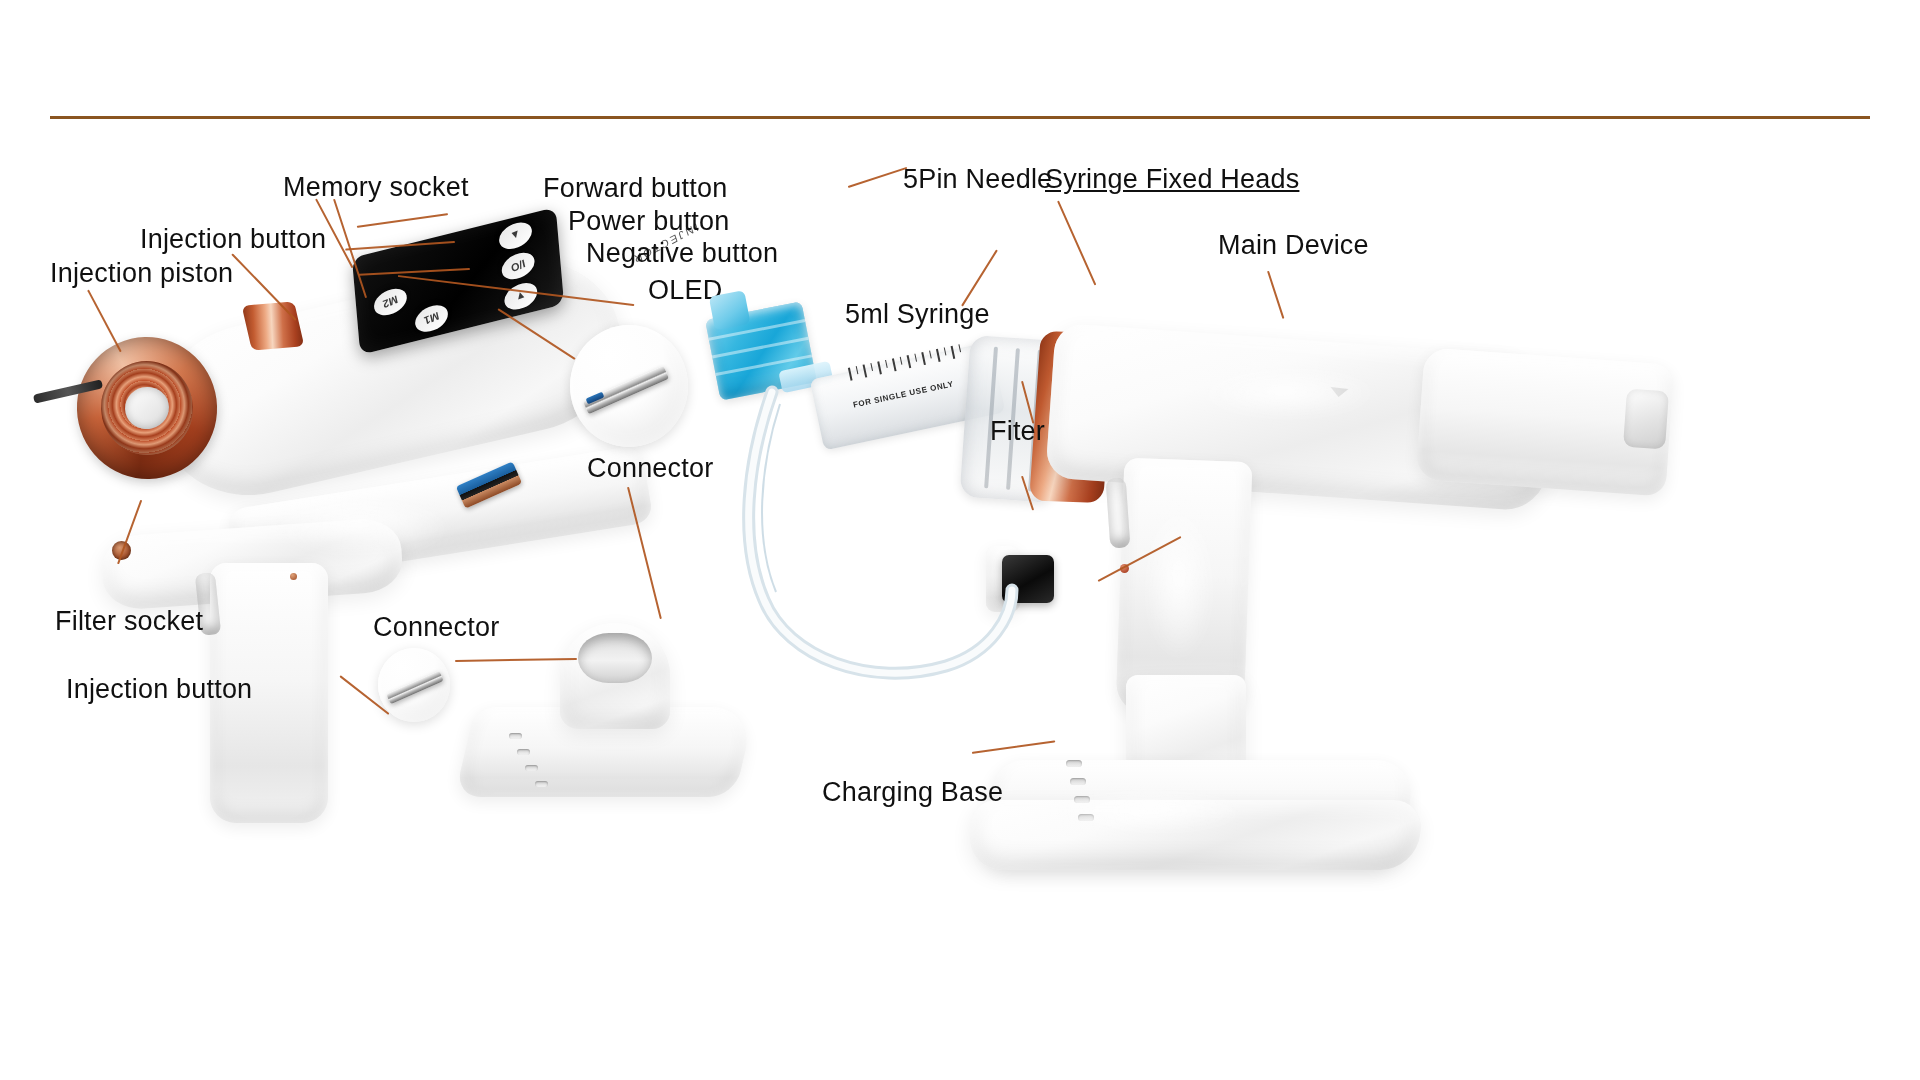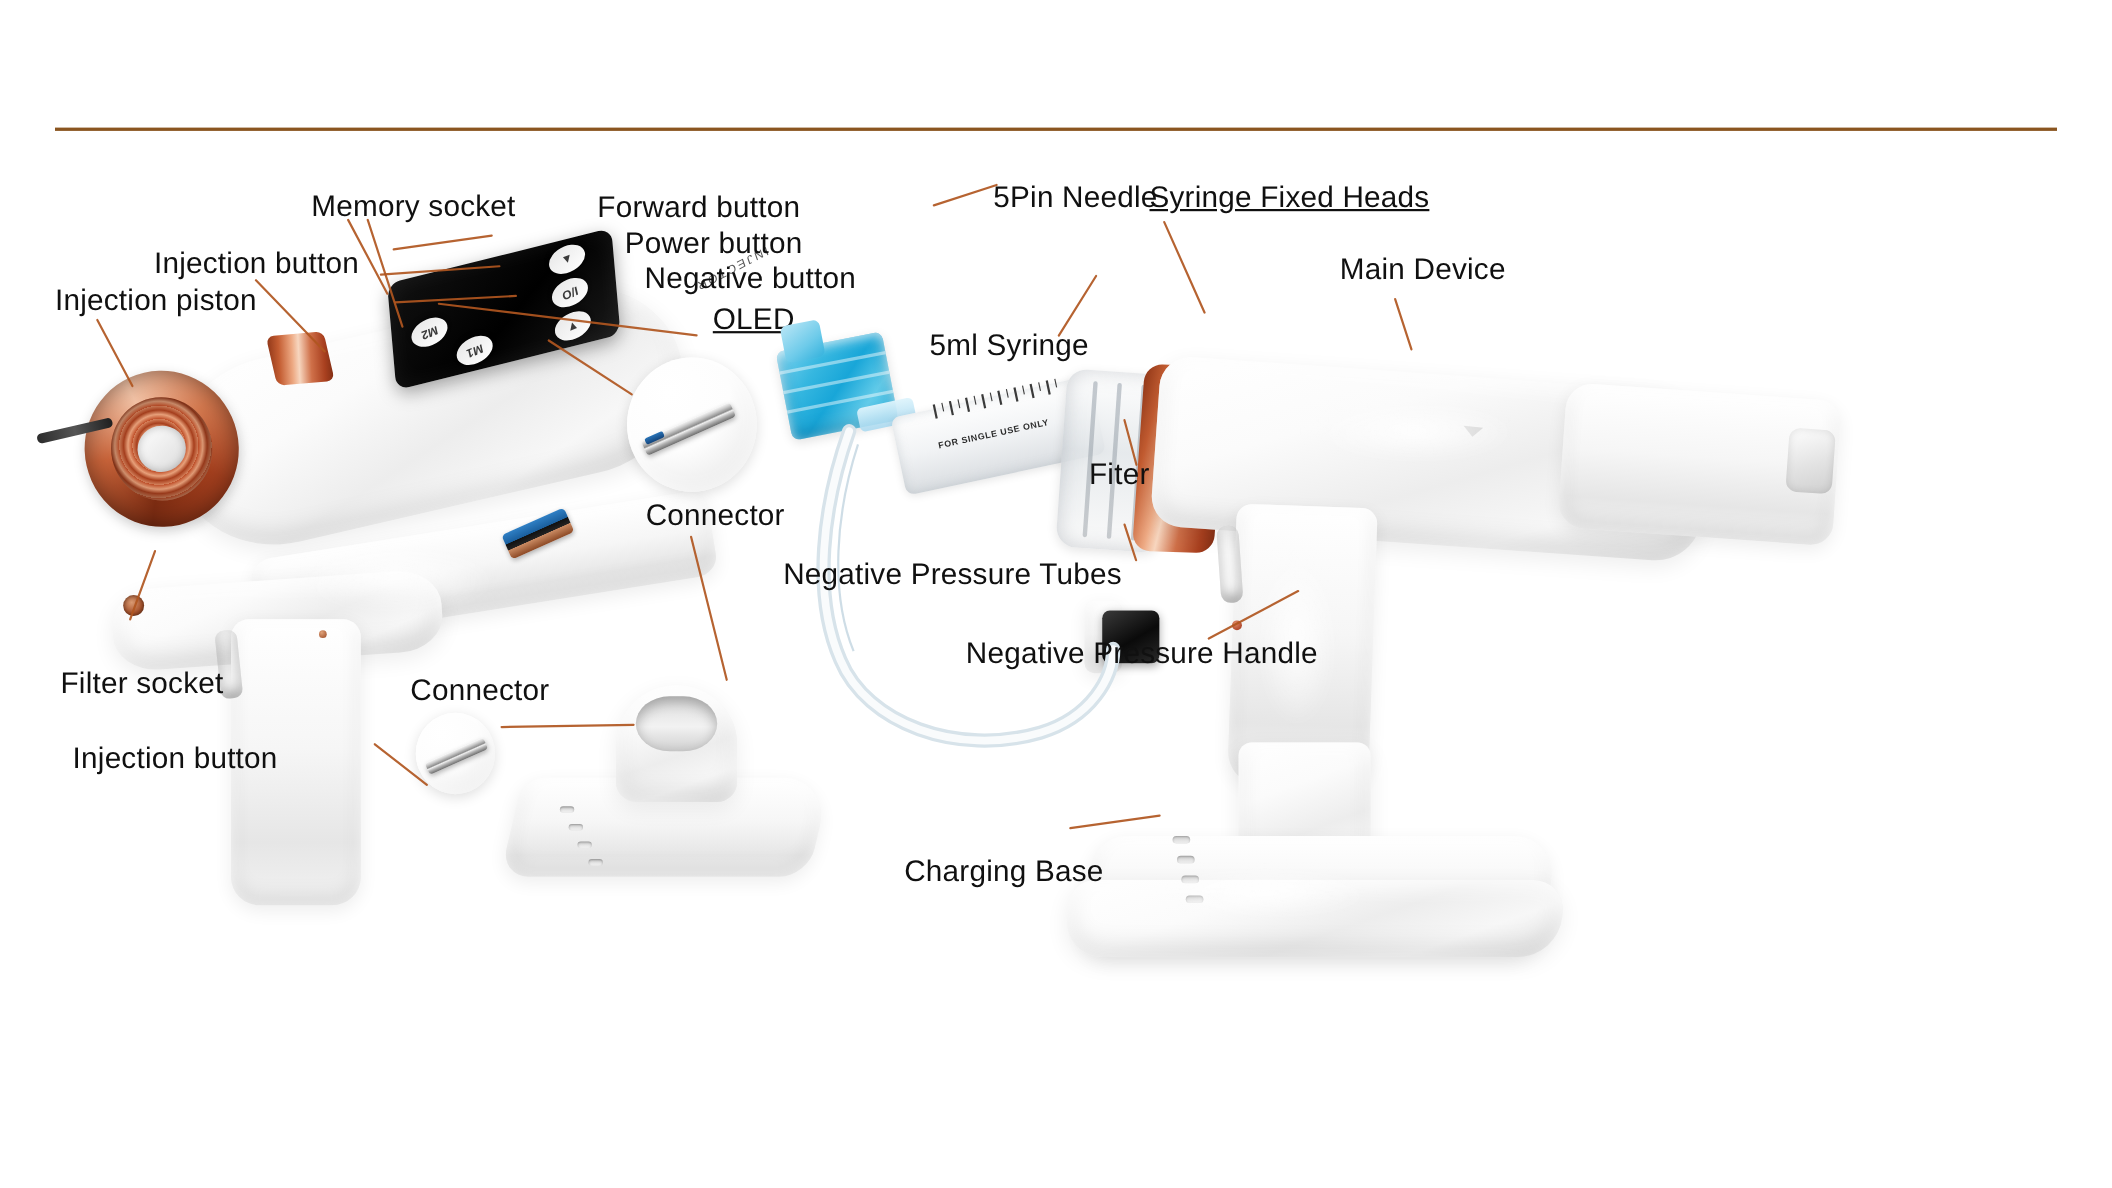--- a/index.html
+++ b/index.html
@@ -268,21 +268,21 @@
   <div class="ldr" style="left:118px;top:563px;width:68px;transform:rotate(-70deg);"></div>
   <div class="ldr" style="left:455px;top:660px;width:122px;transform:rotate(-1deg);"></div>
   <div class="ldr" style="left:340px;top:675px;width:62px;transform:rotate(38deg);"></div>
 
   <div class="lbl" style="left:50px;top:260px;">Injection piston</div>
   <div class="lbl" style="left:140px;top:226px;">Injection button</div>
   <div class="lbl" style="left:283px;top:174px;">Memory socket</div>
   <div class="lbl" style="left:543px;top:175px;">Forward button</div>
   <div class="lbl" style="left:568px;top:208px;">Power button</div>
   <div class="lbl" style="left:586px;top:240px;">Negative button</div>
-  <div class="lbl" style="left:648px;top:277px;text-decoration:underline;">OLED</div>
+  <div class="lbl" style="left:648px;top:277px;">OLED</div>
   <div class="lbl" style="left:587px;top:455px;">Connector</div>
   <div class="lbl" style="left:55px;top:608px;">Filter socket</div>
   <div class="lbl" style="left:66px;top:676px;">Injection button</div>
   <div class="lbl" style="left:373px;top:614px;">Connector</div>
 
   <div id="rightUnit" class="photo">
 
     <div class="needle5">
       <div class="cap"></div>
       <div class="rib" style="top:18px;"></div>
@@ -358,17 +358,15 @@
   <div class="ldr" style="left:1022px;top:380px;width:44px;transform:rotate(75deg);"></div>
   <div class="ldr" style="left:1022px;top:475px;width:36px;transform:rotate(72deg);"></div>
   <div class="ldr" style="left:1098px;top:580px;width:94px;transform:rotate(-28deg);"></div>
   <div class="ldr" style="left:972px;top:752px;width:84px;transform:rotate(-8deg);"></div>
 
   <div class="lbl" style="left:903px;top:166px;">5Pin Needle</div>
   <div class="lbl" style="left:1045px;top:166px;text-decoration:underline;">Syringe Fixed Heads</div>
   <div class="lbl" style="left:1218px;top:232px;">Main Device</div>
   <div class="lbl" style="left:845px;top:301px;">5ml Syringe</div>
   <div class="lbl" style="left:990px;top:418px;">Fiter</div>
-  <div class="lbl" style="left:712px;top:509px;">Negative Pressure Tubes</div>
-  <div class="lbl" style="left:878px;top:581px;">Negative Pressure Handle</div>
   <div class="lbl" style="left:822px;top:739px;margin-top:40px;">Charging Base</div>
 
 </div>
 
 </body></html>

